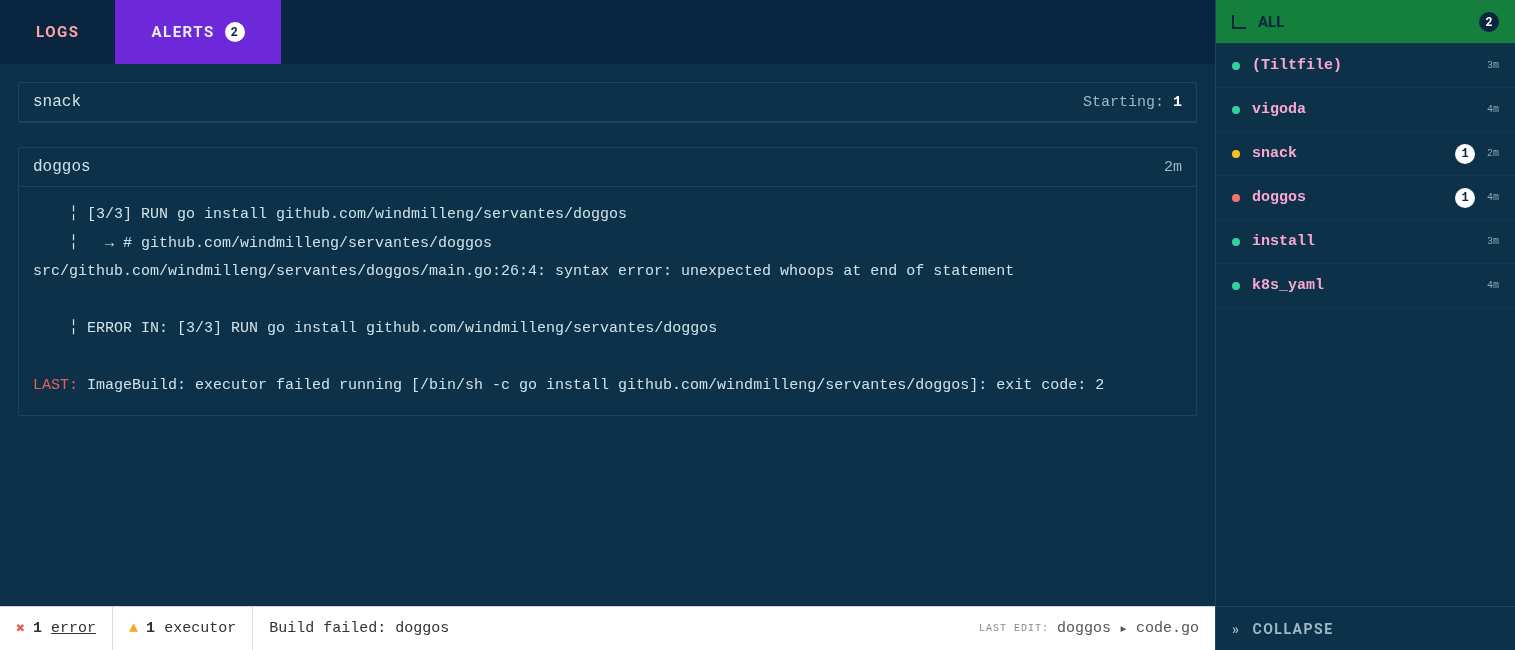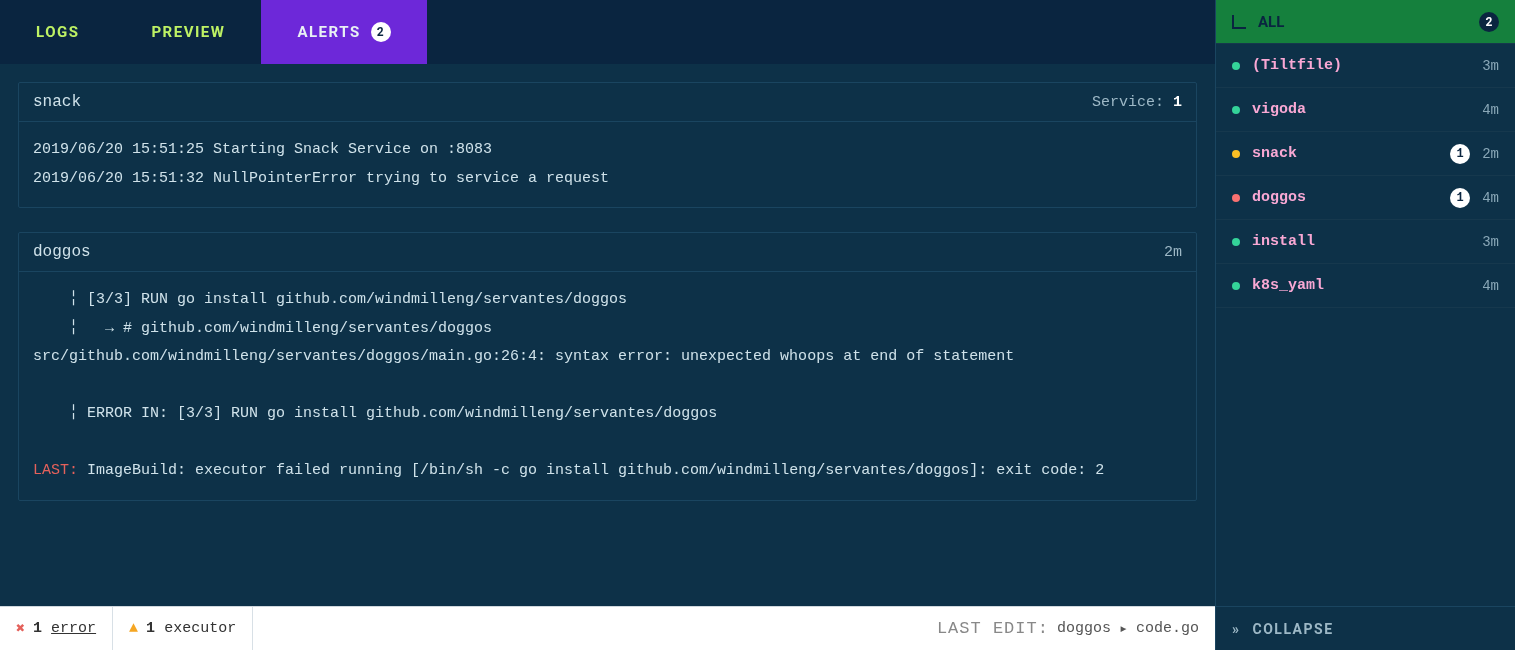--- a/index.html
+++ b/index.html
@@ -1,84 +1,79 @@
 <!DOCTYPE html>
 <html><head>
 <meta charset="utf-8">
 <style>
 * { margin:0; padding:0; box-sizing:border-box; }
 body { font-family:-apple-system,BlinkMacSystemFont,"Segoe UI",Roboto,sans-serif; background:#0a2540; color:#c5d8e0; width:1515px; height:650px; overflow:hidden; }
 .mono { font-family:"SFMono-Regular",Consolas,"Liberation Mono",Menlo,monospace; }
 .app { display:flex; height:650px; }
 .main { flex:1; display:flex; flex-direction:column; background:#0a2540; }
 .tabs { display:flex; background:#0a2540; height:64px; }
-.tab { padding:0 36px; display:flex; align-items:center; gap:10px; font-size:15px; font-weight:700; letter-spacing:1.5px; color:#bef264; cursor:pointer; }
+.tab { padding:0 36px; display:flex; align-items:center; gap:10px; font-size:15px; font-weight:700; letter-spacing:1.5px; color:#fca5a5; cursor:pointer; }
 .tab.active { background:#6d28d9; color:#e8f0f4; }
 .badge { background:#fff; color:#0a2540; border-radius:10px; min-width:20px; height:20px; display:inline-flex; align-items:center; justify-content:center; font-size:12px; font-weight:700; padding:0 6px; }
 .badge.dark { background:#0a2540; color:#fff; }
 .content { flex:1; padding:18px; overflow-y:auto; background:#0d3148; }
 .panel { border:1px solid #1a4560; border-radius:2px; margin-bottom:24px; }
 .panel-hdr { display:flex; justify-content:space-between; align-items:center; padding:10px 14px; border-bottom:1px solid #1a4560; font-size:16px; color:#cfe2ea; }
 .panel-hdr .meta { font-size:15px; color:#9db8c6; }
 .panel-body { padding:14px; font-size:15px; line-height:1.9; color:#cfe2ea; white-space:pre; }
 .strong { color:#ffffff; font-weight:600; }
 .err { color:#e4615b; }
 .sidebar { width:300px; background:#0d3148; border-left:1px solid #1a4560; display:flex; flex-direction:column; }
 .sb-row { display:flex; align-items:center; padding:0 16px; height:44px; border-bottom:1px solid #16384d; gap:12px; cursor:pointer; font-size:15px; }
 .sb-row.all { background:#15803d; color:#0a2540; font-weight:700; }
 .sb-row .nm { flex:1; font-weight:700; }
 .sb-row.all .nm { color:#0a2540; }
 .sb-row:not(.all) .nm { color:#f9a8d4; }
 .dot { width:8px; height:8px; border-radius:50%; flex-shrink:0; }
 .dot.green { background:#34d399; }
 .dot.yellow { background:#fbbf24; }
 .dot.red { background:#f87171; }
-.sb-age { color:#8aa8b8; font-size:14px; }
+.sb-age { color:#8aa8b8; font-size:10px; }
 .sb-fill { flex:1; }
 .sb-footer { height:44px; display:flex; align-items:center; gap:12px; padding:0 16px; border-top:1px solid #1a4560; cursor:pointer; font-weight:700; letter-spacing:1.5px; font-size:14px; color:#9db8c6; }
 .status { height:44px; background:#fff; color:#333; display:flex; align-items:center; font-size:15px; border-top:1px solid #d0d8de; }
 .status-main { flex:1; display:flex; align-items:center; }
 .status-cell { padding:0 16px; border-right:1px solid #d8e0e6; height:44px; display:flex; align-items:center; gap:8px; }
 .status-cell.r { border-right:none; border-left:1px solid #d8e0e6; }
 .x-icon { color:#e4615b; font-weight:700; }
 .w-icon { color:#f5a623; }
 .ul { text-decoration:underline; }
 .last { margin-left:auto; padding-right:16px; display:flex; align-items:center; gap:8px; color:#555; }
-.last-label { font-size:17px; letter-spacing:1px; color:#888; }
+.last-label { font-size:10px; letter-spacing:1px; color:#888; }
 .logo { width:22px; height:22px; background:#34d399; border-radius:50%; display:flex; align-items:center; justify-content:center; margin-left:auto; }
 .logo svg { width:12px; height:12px; }
 .corner { width:14px; height:14px; border:2px solid #0a2540; border-top:none; border-right:none; }
 .chev { display:inline-block; }
 </style>
 </head>
 <body>
 
 <div class="app">
   <div class="main">
     <div class="tabs">
       <div class="tab">
           <span>LOGS</span>
         </div>
-      <div class="tab">
-          <span>PREVIEW</span>
-        </div>
       <div class="tab active">
         <span>ALERTS</span>
         <span class="badge">2</span>
       </div>
     </div>
 
     <div class="content">
       <div class="panel">
         <div class="panel-hdr mono">
           <span>snack</span>
-          <span class="meta"><span>Service: </span><span class="strong">1</span></span>
+          <span class="meta"><span>Starting: </span><span class="strong">1</span></span>
         </div>
-        <div class="panel-body mono"><span>2019/06/20 15:51:25 Starting Snack Service on :8083</span>
-<span>2019/06/20 15:51:32 NullPointerError trying to service a request</span></div>
       </div>
 
       <div class="panel">
         <div class="panel-hdr mono">
           <span>doggos</span>
           <span class="meta">2m</span>
         </div>
         <div class="panel-body mono"><span>    ╎ [3/3] RUN go install github.com/windmilleng/servantes/doggos</span>
 <span>    ╎   → # github.com/windmilleng/servantes/doggos</span>
 <span>src/github.com/windmilleng/servantes/doggos/main.go:26:4: syntax error: unexpected whoops at end of statement</span>
@@ -91,20 +86,23 @@
 
     <div class="status mono">
       <div class="status-main">
         <div class="status-cell">
           <span class="x-icon">✖</span>
           <span><b>1</b> <span class="ul">error</span></span>
         </div>
         <div class="status-cell">
           <span class="w-icon">▲</span>
           <span><b>1</b> <span>executor</span></span>
+        </div>
+        <div class="status-cell" style="border-right:none">
+          <span>Build failed: doggos</span>
         </div>
         <div class="last">
           <span class="last-label">LAST EDIT:</span>
           <span>doggos</span>
           <span>▸</span>
           <span>code.go</span>
         </div>
       </div>
     </div>
   </div>

